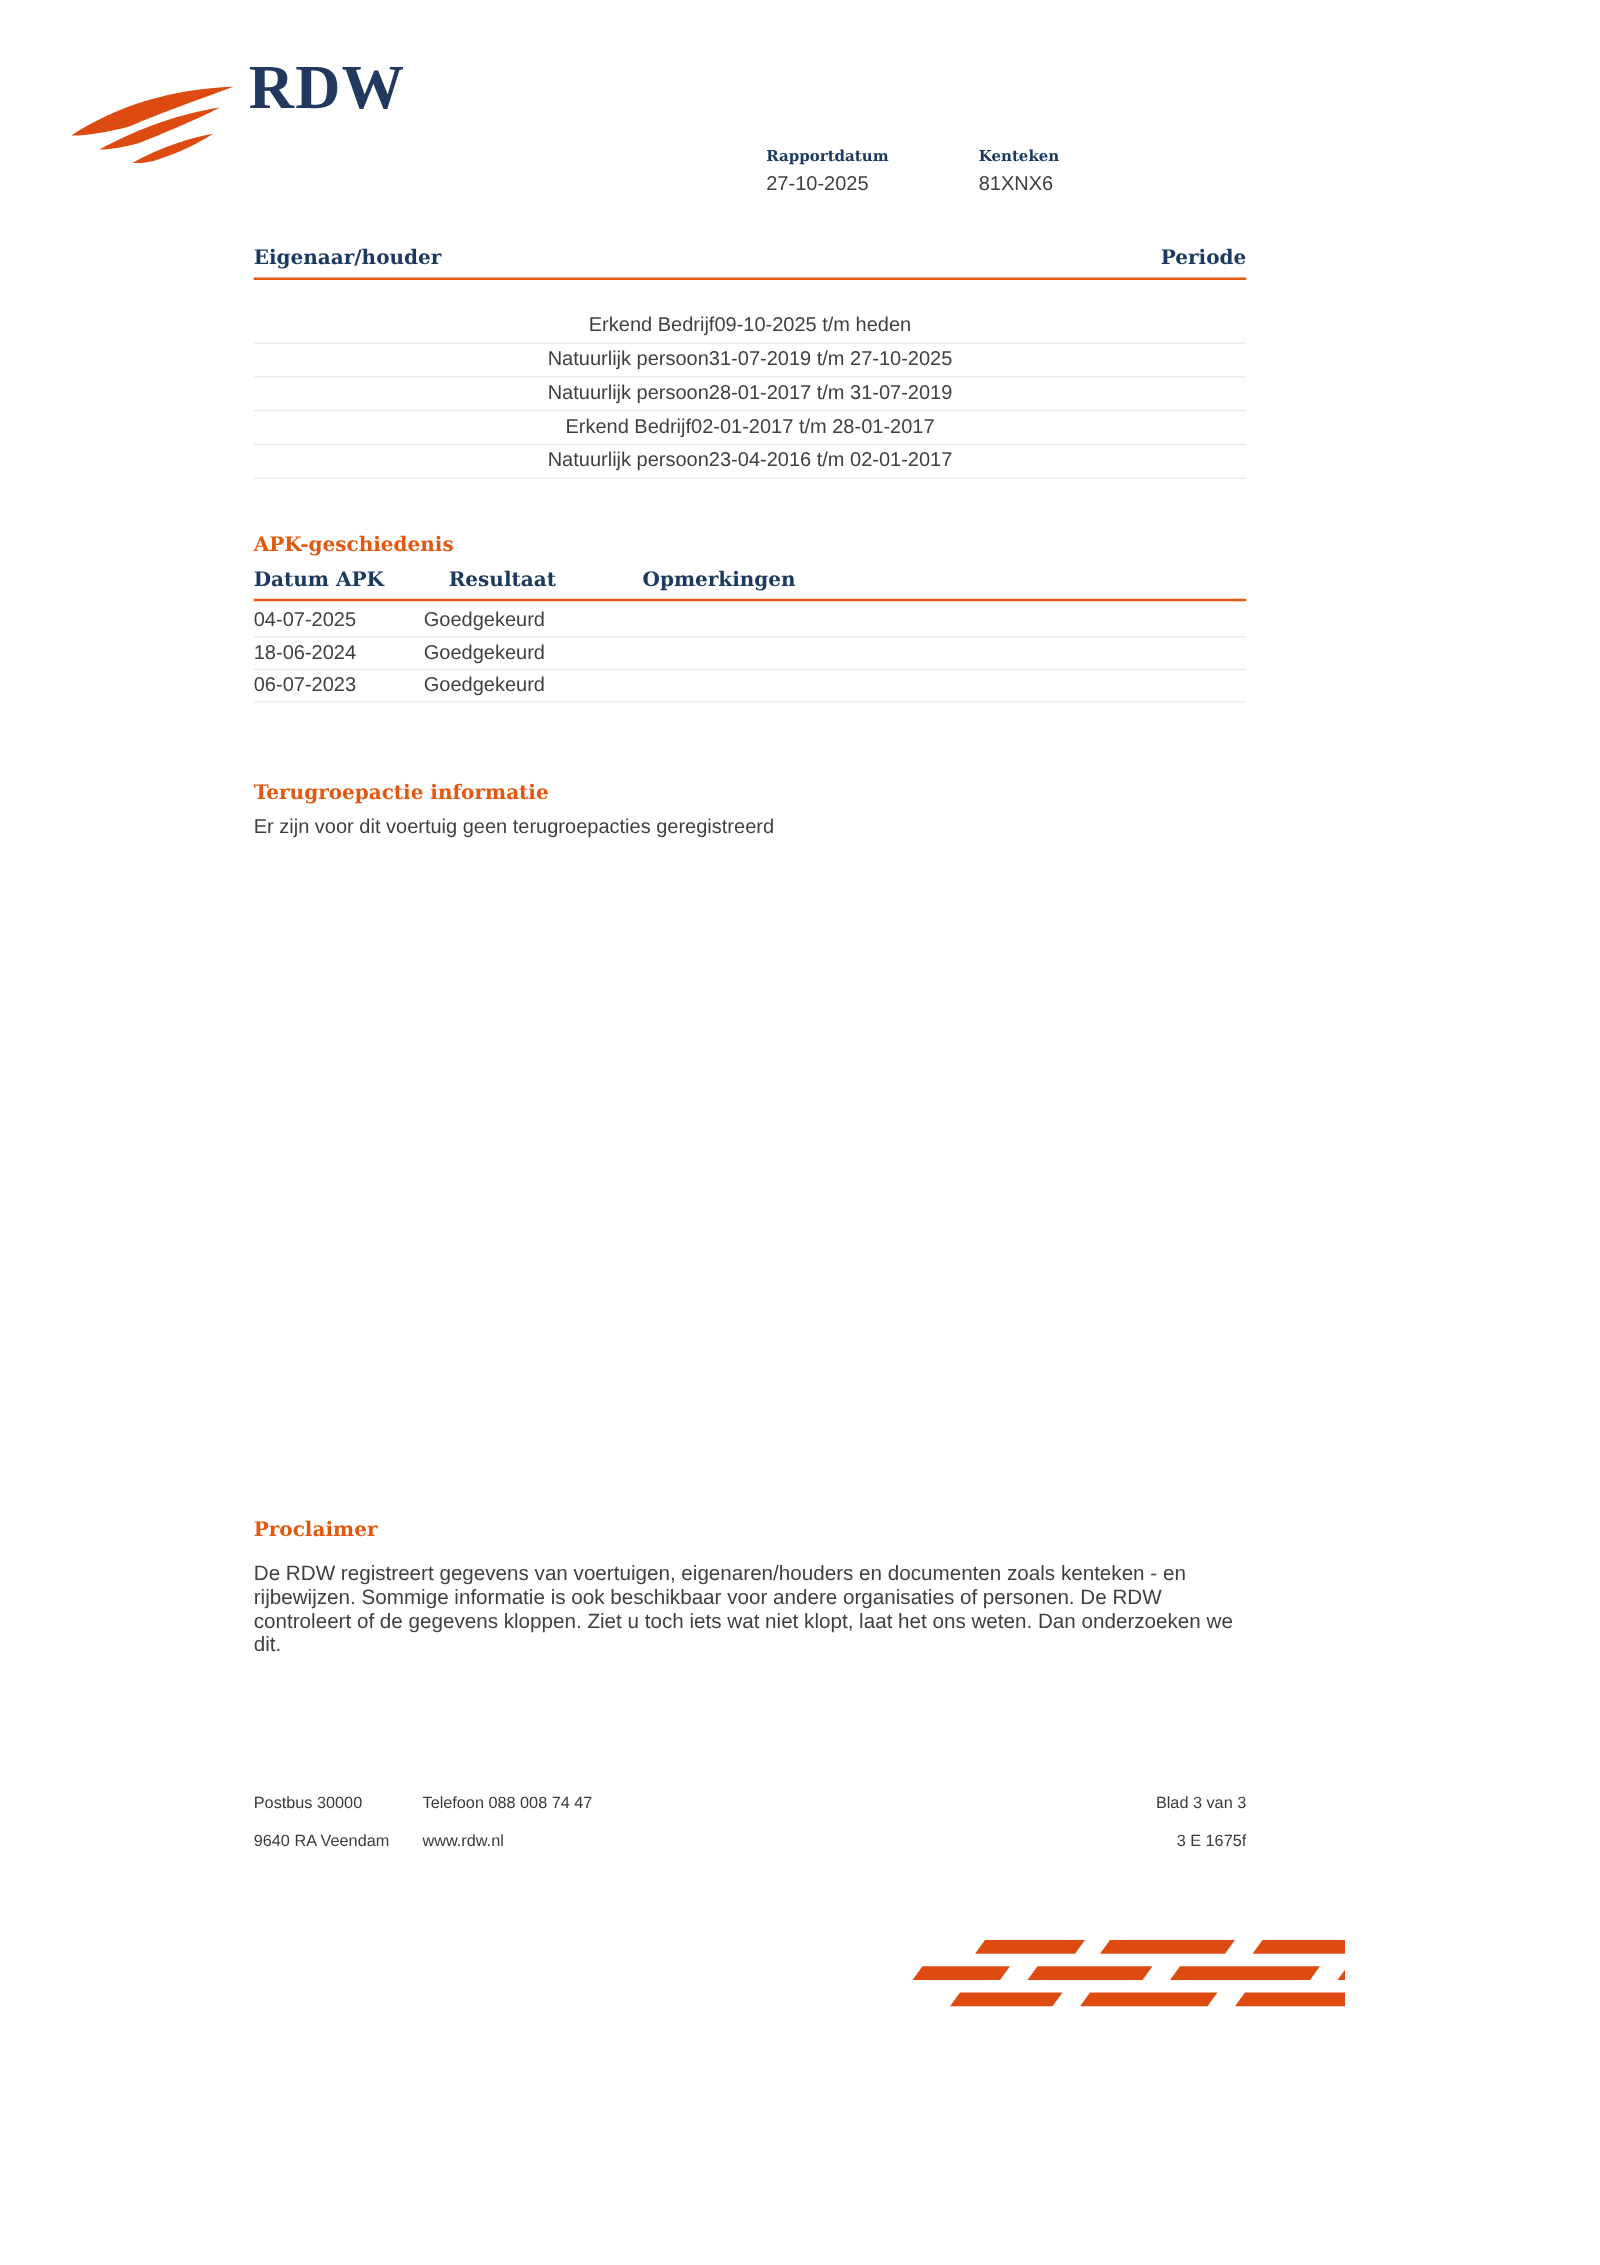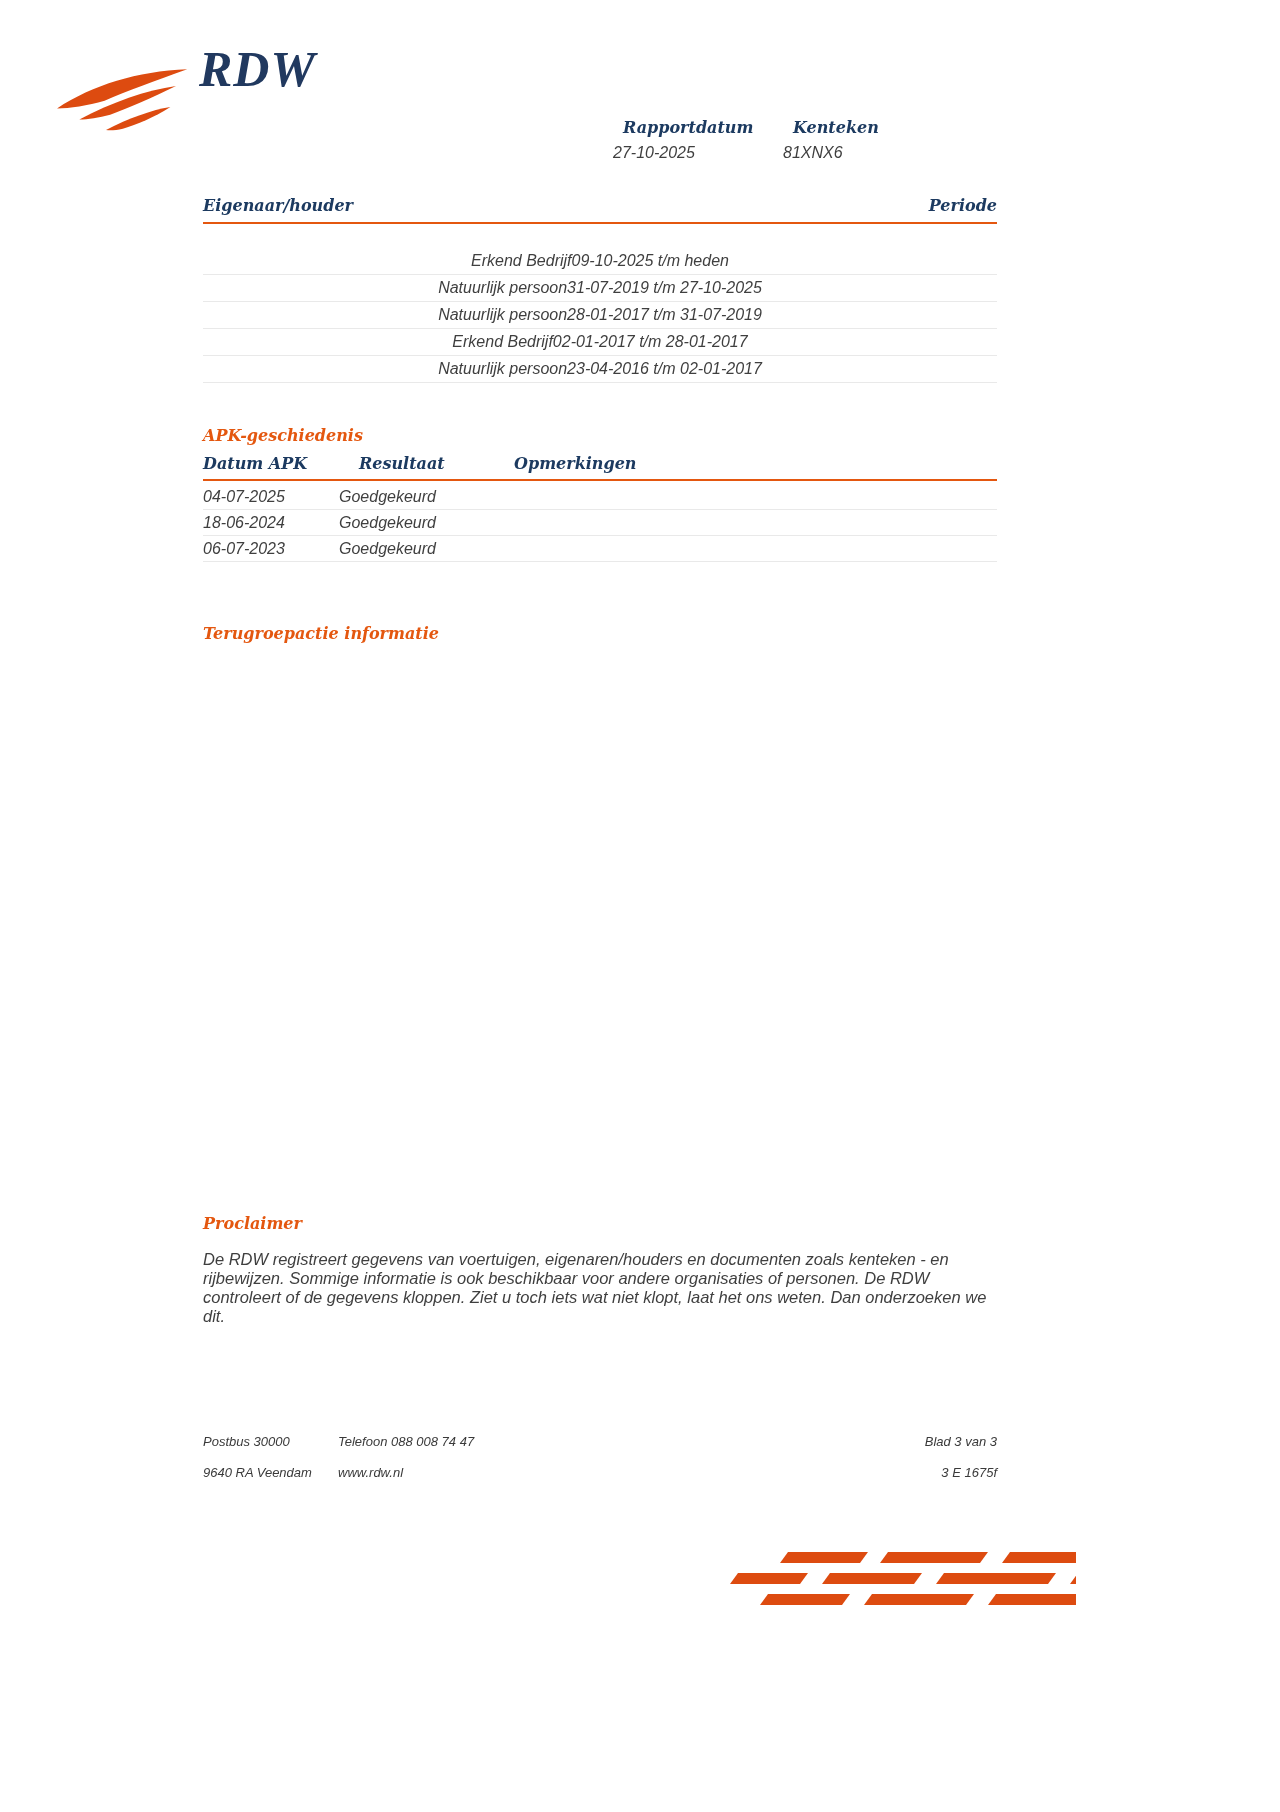--- a/index.html
+++ b/index.html
@@ -5,21 +5,20 @@
   * { margin: 0; padding: 0; box-sizing: border-box; }
   html, body { background: #ffffff; }
   .page {
     position: relative;
     width: 1076px;
     height: 1812px;
     background: #ffffff;
     overflow: hidden;
     font-family: "Liberation Sans", sans-serif;
     color: #3f3f3f;
-    font-style: italic;
   }
   
   .swoosh {
     position: absolute;
     left: 50px; top: 62px;
     width: 140px; height: 76px;
   }
   .logo-text {
     position: absolute;
     left: 199px; top: 40px;
@@ -40,24 +39,23 @@
   }
   .meta {
     position: absolute;
     left: 613px; top: 118px;
     display: flex;
   }
   .meta-col-1 { width: 170px; }
   .meta-label {
     font-family: "DejaVu Serif", serif;
     font-weight: 700;
-    font-size: 16px;
+    font-size: 12px;
     color: #1c3a60;
     margin-bottom: 7px;
-    margin-left: 10px;
   }
   .meta-value { font-size: 16px; color: #3f3f3f; }
 
   
   .section-heading {
     font-family: "DejaVu Serif", serif;
     font-weight: 700;
     font-size: 16px;
     color: #e4570f;
   }
@@ -232,20 +230,21 @@
       <div class="apk-row">
         <span>06-07-2023</span>
         <span>Goedgekeurd</span>
         <span></span>
       </div>
     </div>
   </section>
 
   <section class="recall-section">
     <div class="section-heading">Terugroepactie informatie</div>
+    <div class="recall-text">Er zijn voor dit voertuig geen terugroepacties geregistreerd</div>
   </section>
 
   <section class="proclaimer-section">
     <div class="section-heading">Proclaimer</div>
     <p class="proclaimer-text">De RDW registreert gegevens van voertuigen, eigenaren/houders en documenten zoals kenteken - en rijbewijzen. Sommige informatie is ook beschikbaar voor andere organisaties of personen. De RDW controleert of de gegevens kloppen. Ziet u toch iets wat niet klopt, laat het ons weten. Dan onderzoeken we dit.</p>
   </section>
 
   <footer class="footer">
     <div class="footer-row">
       <span>Postbus 30000</span>

